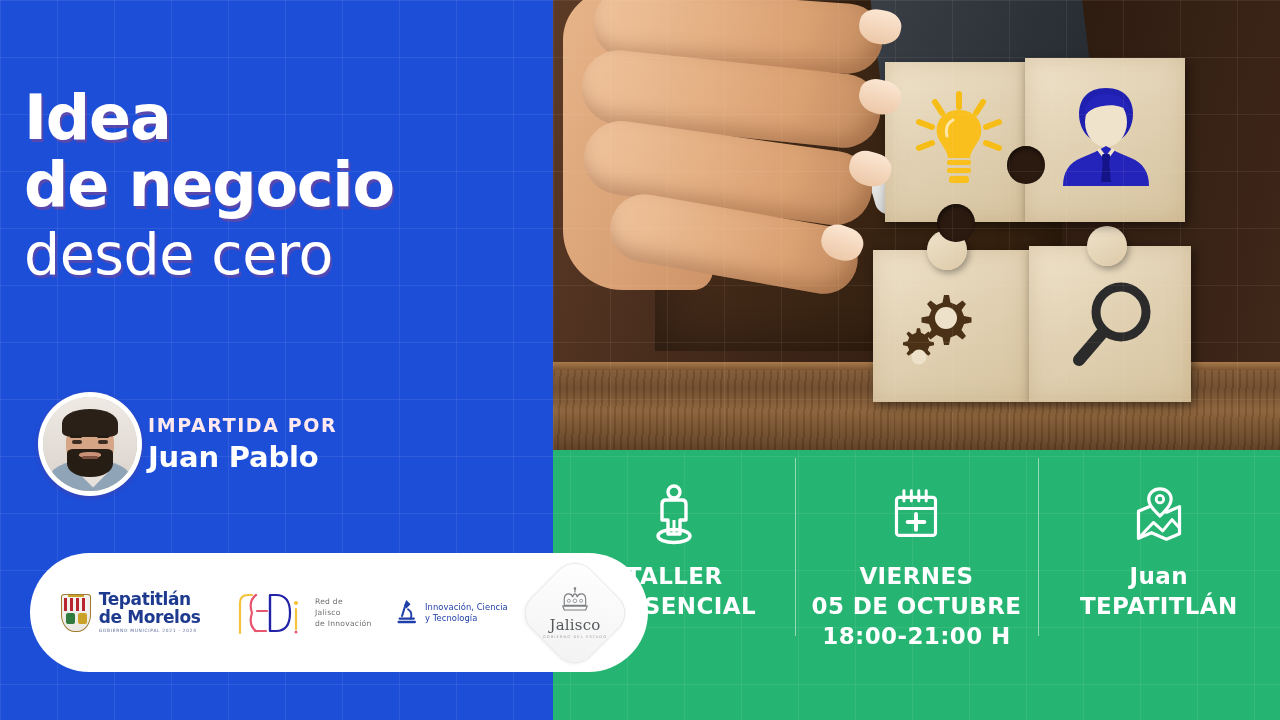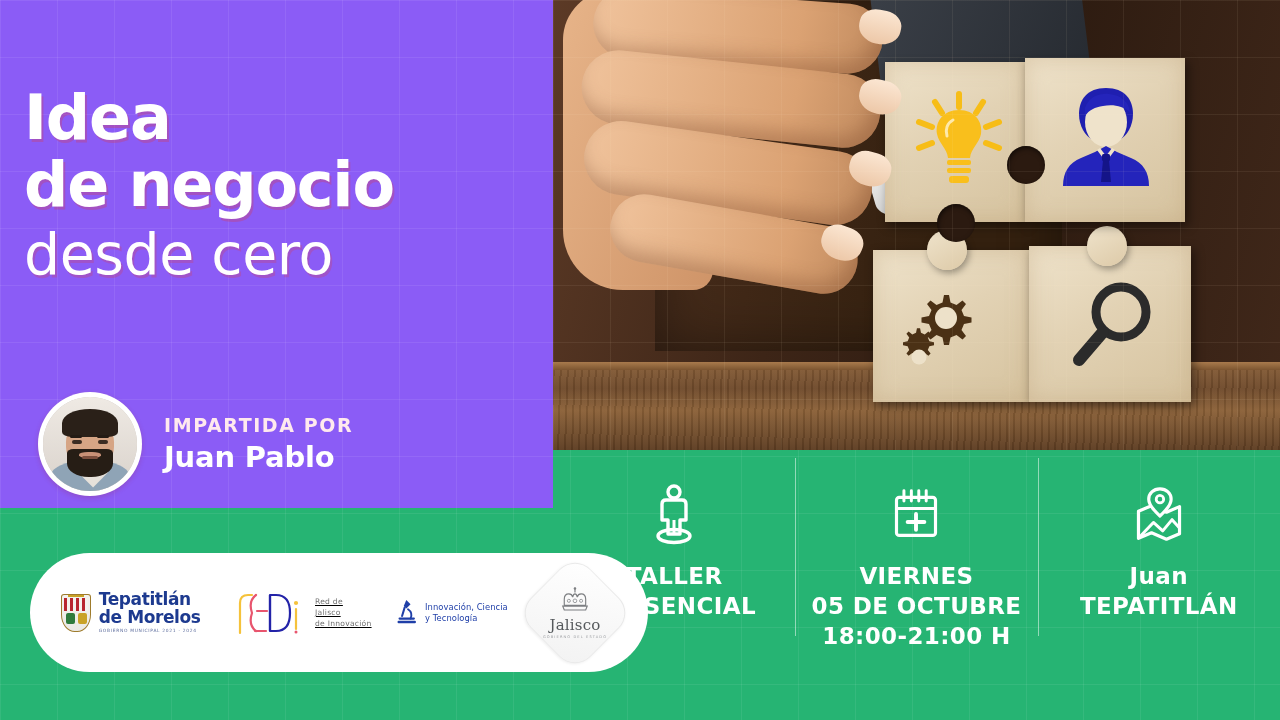--- a/index.html
+++ b/index.html
@@ -22,22 +22,22 @@
     position:absolute; left:0; top:0; width:100%; height:100%;
     background-image:
       linear-gradient(to right, rgba(255,255,255,.07) 1px, transparent 1px),
       linear-gradient(to bottom, rgba(255,255,255,.07) 1px, transparent 1px);
     background-size:57px 57px;
     pointer-events:none;
   }
 
   
   .pink-panel{
-    position:absolute; left:0; top:0; width:553px; height:508px;
-    background:#8b5cf6;
+    position:absolute; left:0; top:0; width:553px; height:720px;
+    background:#1d4ed8;
     overflow:hidden;
   }
   .pink-panel .grid-overlay{
     background-image:
       linear-gradient(to right, rgba(255,255,255,.075) 1px, transparent 1px),
       linear-gradient(to bottom, rgba(255,255,255,.075) 1px, transparent 1px);
     background-size:57px 57px;
   }
 
   
@@ -55,21 +55,21 @@
   .title-l3{
     font-weight:400; font-size:57px; line-height:1; margin-top:10px;
     color:#ffffff; letter-spacing:-0.5px;
     text-shadow:2px 3px 0 rgba(215,60,85,.28);
     font-family:"DejaVu Sans", sans-serif;
   }
 
   
   .speaker{
     position:absolute; left:38px; top:392px;
-    display:flex; align-items:center; gap:22px;
+    display:flex; align-items:center; gap:6px;
   }
   .avatar-ring{
     width:104px; height:104px; border-radius:50%;
     background:#fff; padding:5px; flex:0 0 auto;
     box-shadow:0 2px 5px rgba(160,30,55,.22);
   }
   .avatar-photo{
     width:100%; height:100%; border-radius:50%; overflow:hidden;
     position:relative; background:#c9c2bb;
   }
@@ -167,21 +167,21 @@
     font-size:17px; font-weight:900; color:#1d3a8f; letter-spacing:-.4px;
     font-family:"DejaVu Sans", sans-serif;
   }
   .tep-l2{ margin-top:1px; }
   .tep-sub{
     margin-top:3px; font-size:4.4px; letter-spacing:.7px; color:#5b6b9c;
     font-family:"DejaVu Sans", sans-serif;
   }
 
   
-  .lg-redi{ gap:9px;text-decoration:underline; }
+  .lg-redi{ gap:9px; }
   .redi-mark{ position:relative; width:80px; height:44px; }
   .redi-txt{ line-height:1.45; }
   .redi-line{
     font-size:7.6px; color:#707070; letter-spacing:.25px; white-space:nowrap;
     font-family:"DejaVu Sans", sans-serif;
   }
 
   
   .lg-ict{ gap:6px; }
   .ict-txt{ line-height:1.28; }

